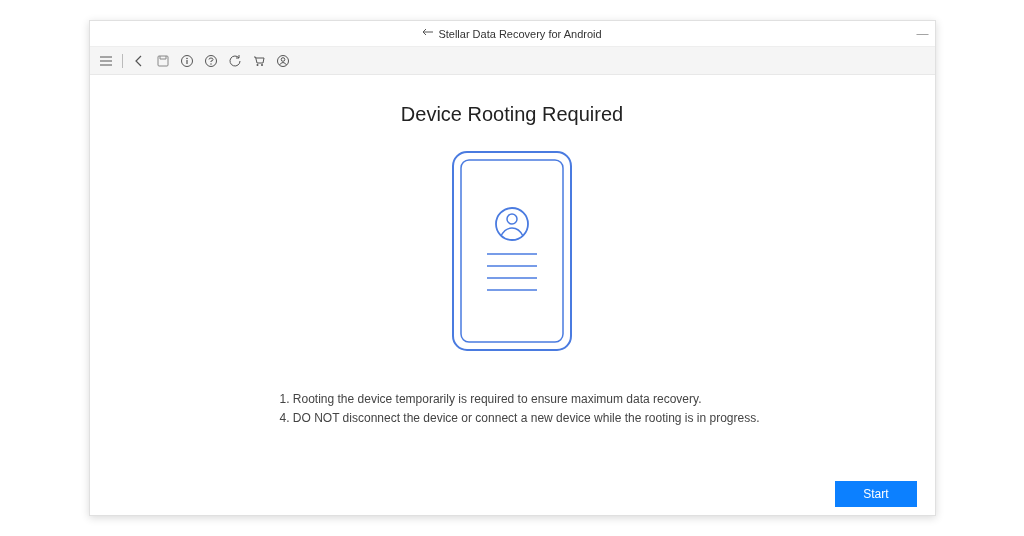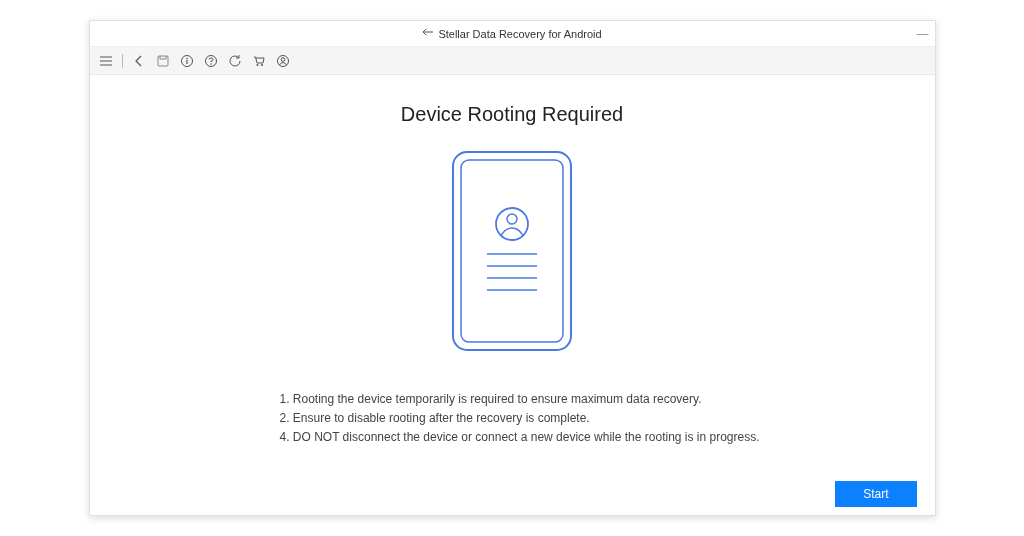--- a/index.html
+++ b/index.html
@@ -199,19 +199,18 @@
         <path d="M54 90 Q58 82 65 82 Q72 82 76 90" stroke="#4a7be0" stroke-width="1.5" fill="none"></path>
         <line x1="40" y1="108" x2="90" y2="108" stroke="#4a7be0" stroke-width="1.5"></line>
         <line x1="40" y1="120" x2="90" y2="120" stroke="#4a7be0" stroke-width="1.5"></line>
         <line x1="40" y1="132" x2="90" y2="132" stroke="#4a7be0" stroke-width="1.5"></line>
         <line x1="40" y1="144" x2="90" y2="144" stroke="#4a7be0" stroke-width="1.5"></line>
       </svg>
     </div>
 
     <div class="instructions">
       <div>1. Rooting the device temporarily is required to ensure maximum data recovery.</div>
-      <div>2. Ensure to disable rooting after the recovery is complete.</div>
       <div>4. DO NOT disconnect the device or connect a new device while the rooting is in progress.</div>
     </div>
 
     <button class="start-button">Start</button>
   </div>
 </div>
 
 </body></html>

